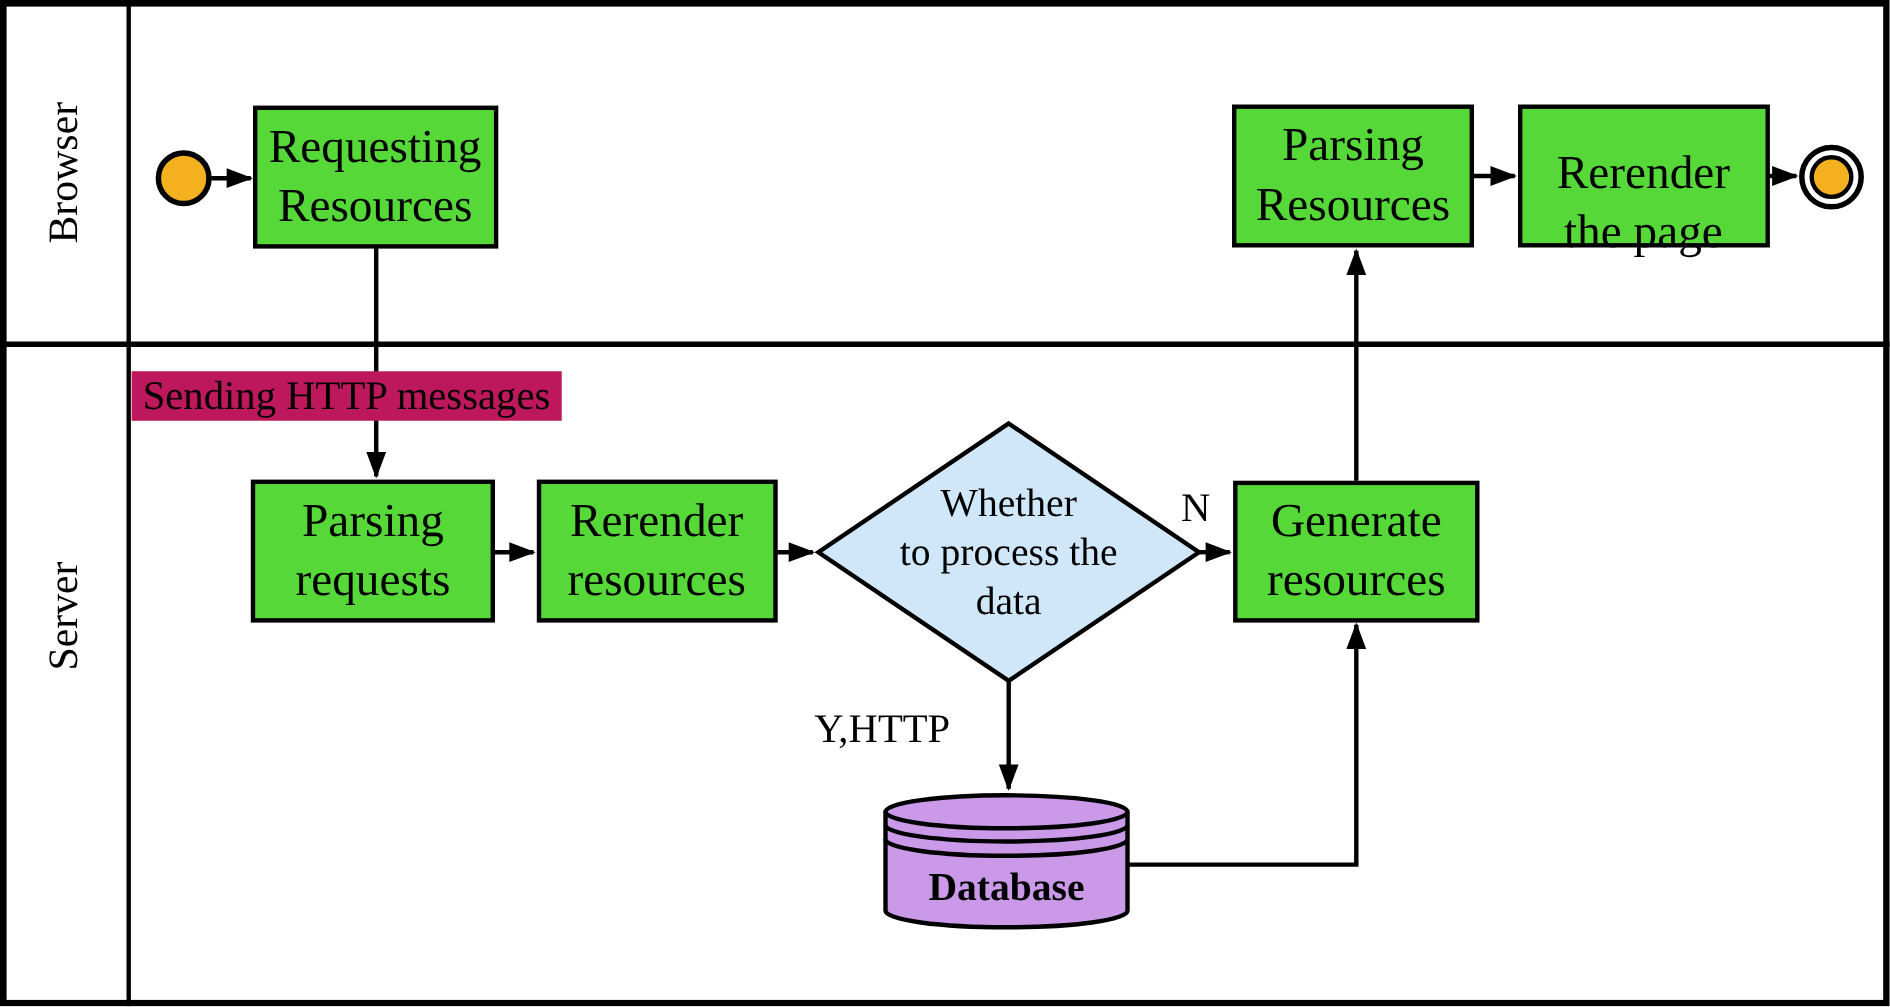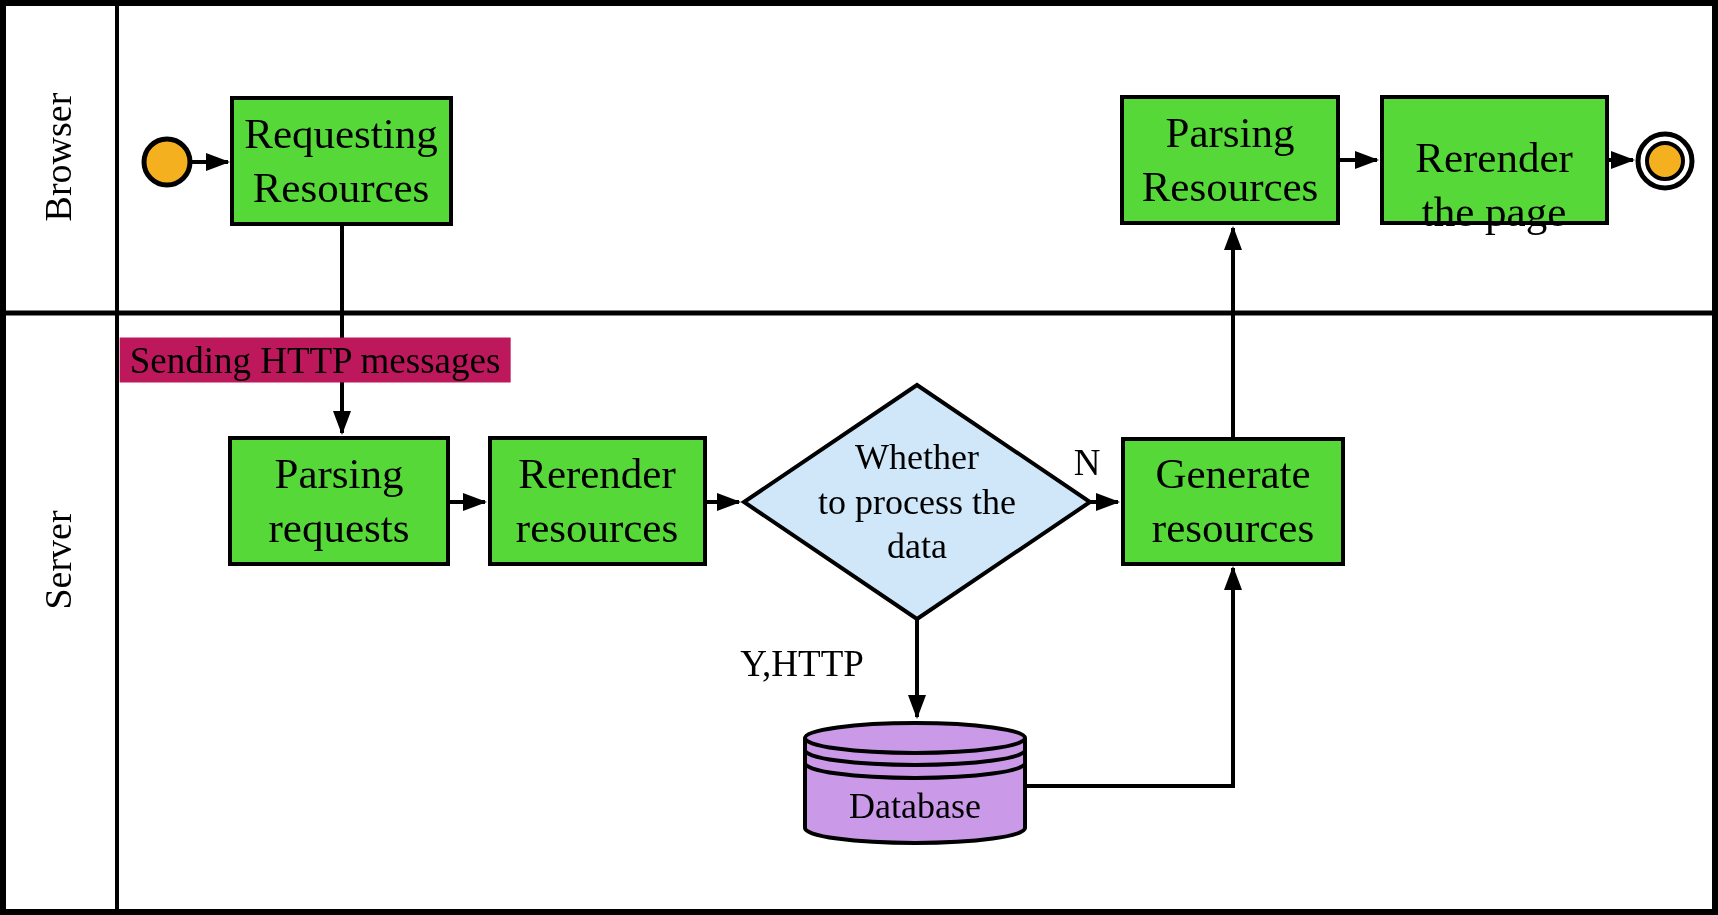--- a/index.html
+++ b/index.html
@@ -7,21 +7,21 @@
     position:relative; width:1718px; height:915px; background:#ffffff;
     font-family:"Liberation Serif","DejaVu Serif",serif; color:#000; overflow:hidden;
   }
   .canvas > svg { position:absolute; left:0; top:0; }
   .label {
     position:absolute; transform:translate(-50%,-50%);
     text-align:center; white-space:pre-line; color:#000;
   }
   .node-label  { font-size:43px; line-height:1.26; }
   .decision-label { font-size:36px; line-height:1.24; }
-  .db-label    { font-size:36px; }
+  .db-label    { font-size:36px;font-weight:bold; }
   .edge-label  { font-size:37px; white-space:nowrap; }
   .edge-label.masked { background:#be185d; padding:1px 10px;text-align:right; }
   .lane-label  { font-size:38px; transform:translate(-50%,-50%) rotate(-90deg); white-space:nowrap; }
   .sh   { stroke:#000000; }
   .sw4  { stroke-width:4; }
   .sw5  { stroke-width:5; }
   .flow { stroke:#000000; stroke-width:4; fill:none; }
 </style>
 </head>
 <body>

